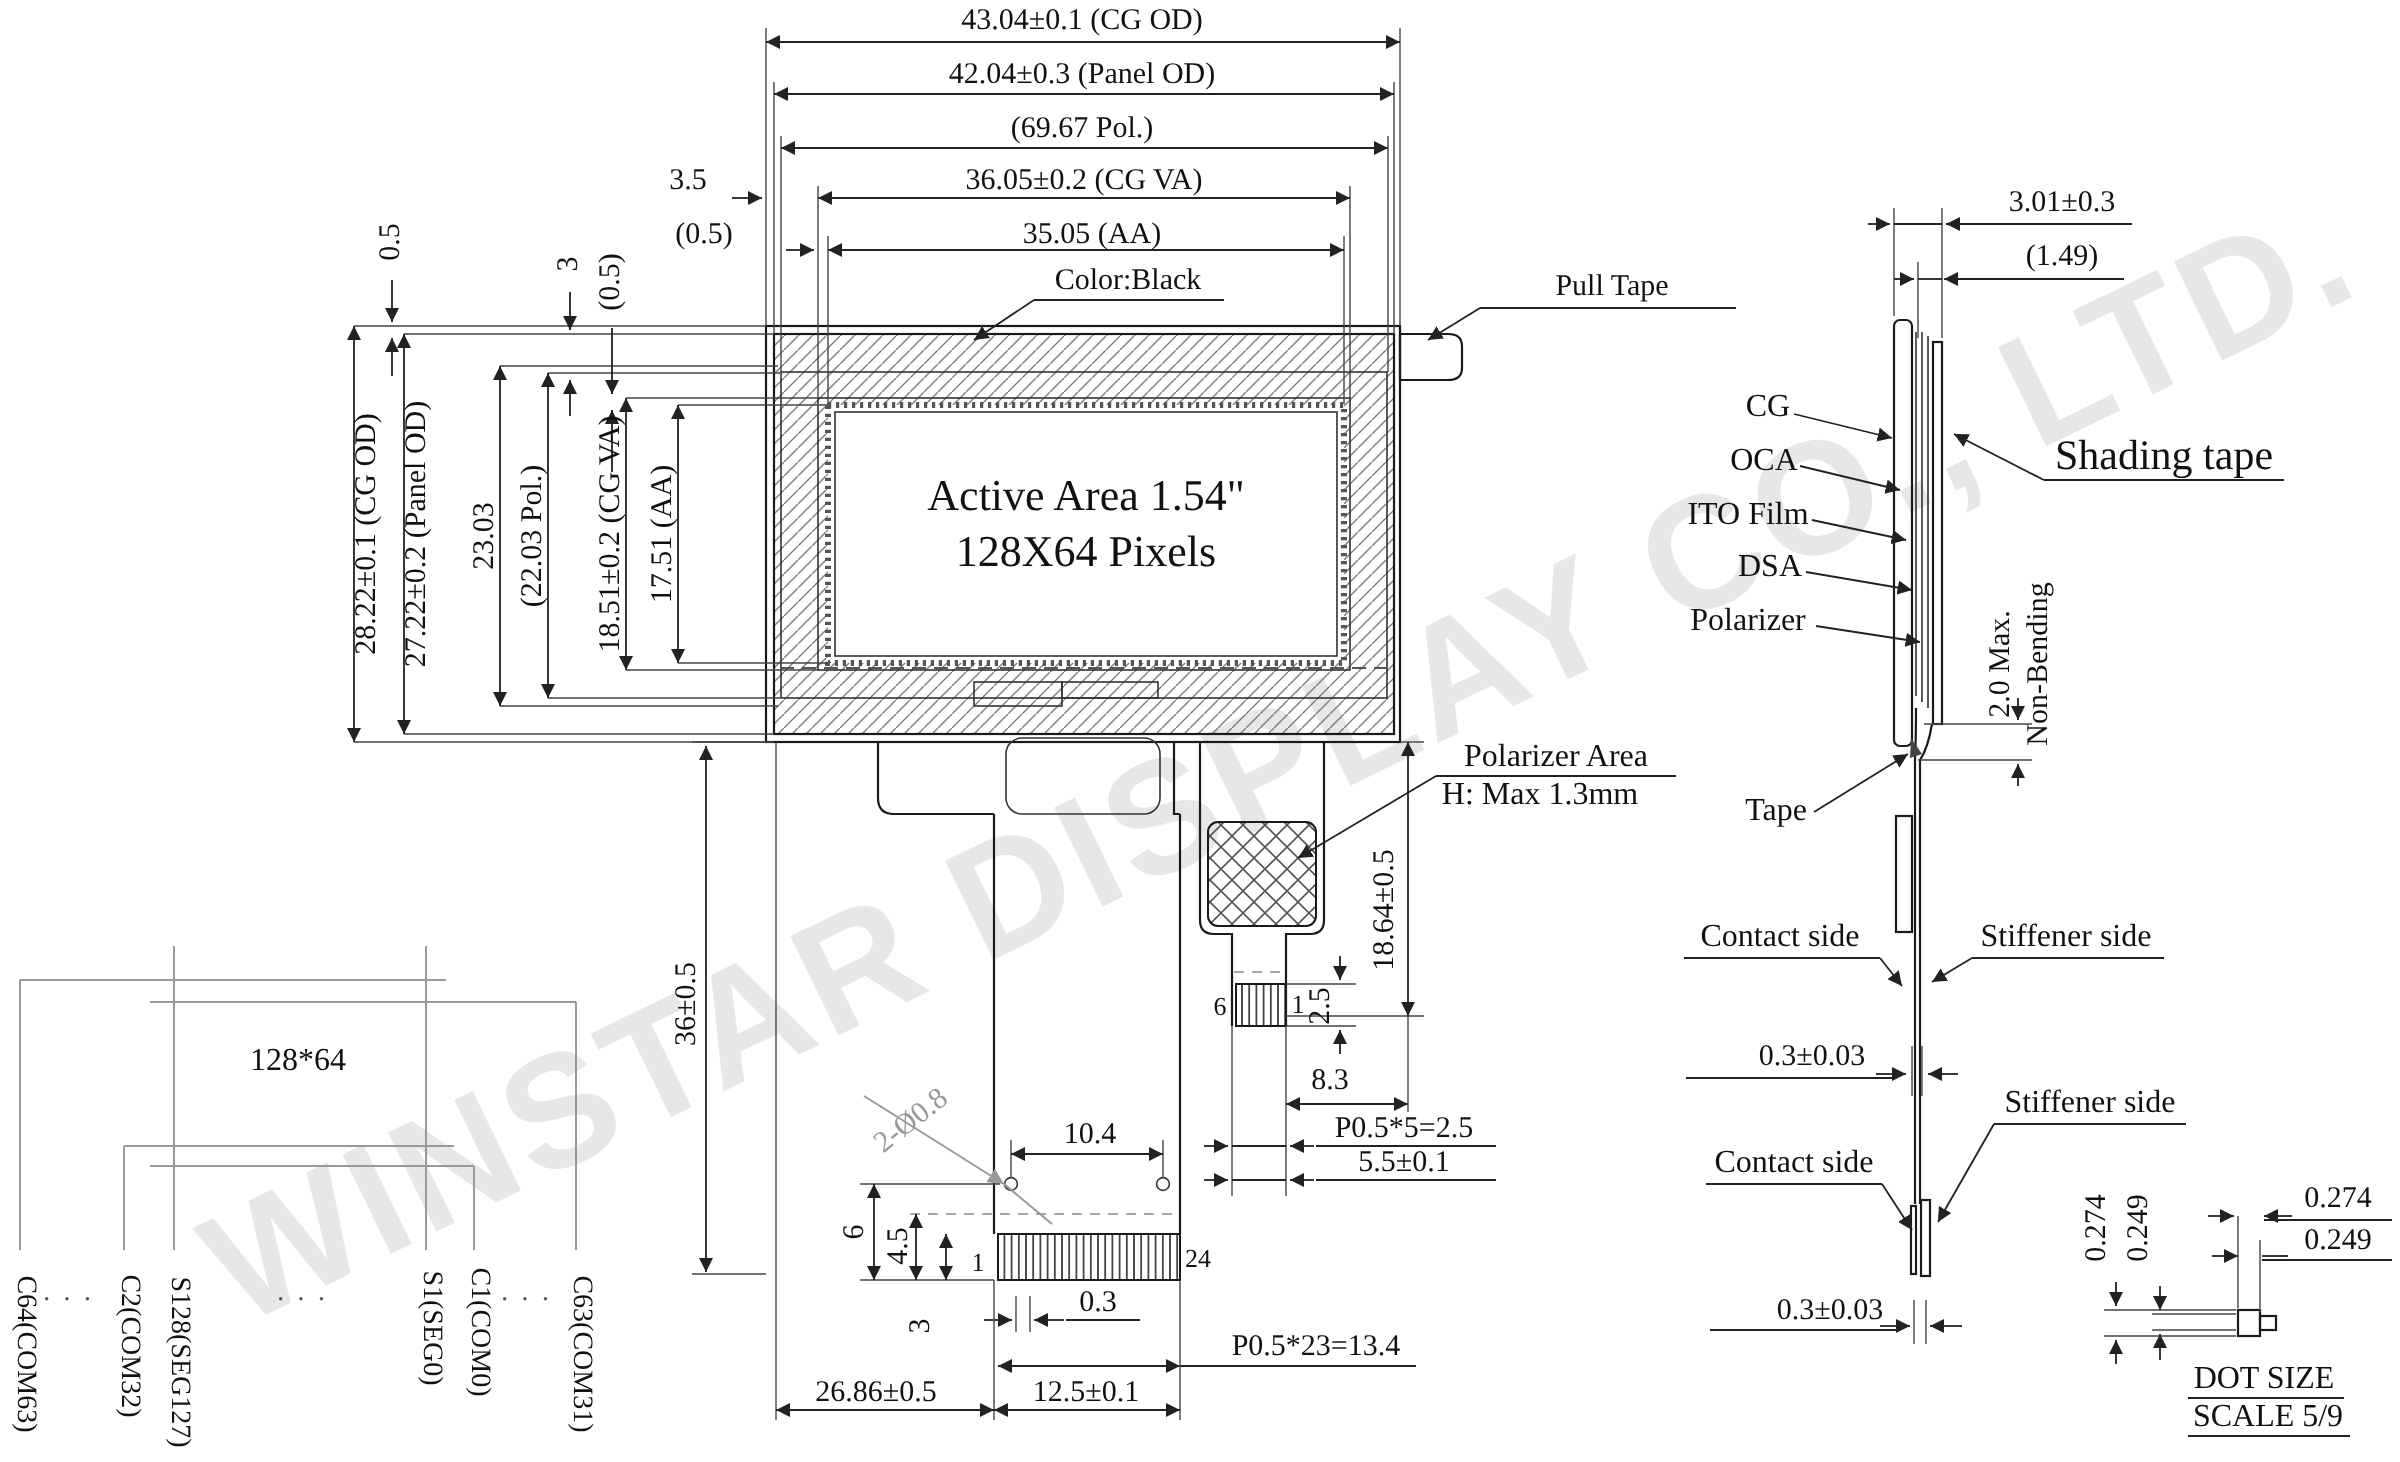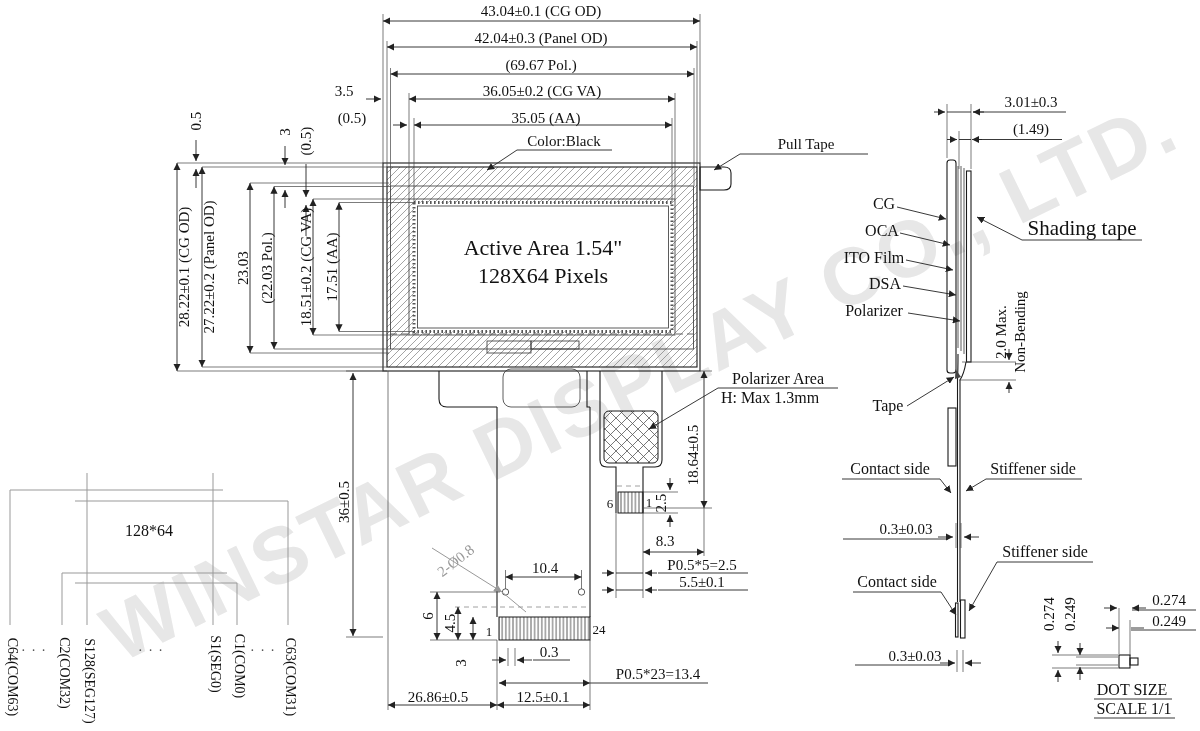--- a/index.html
+++ b/index.html
@@ -367,14 +367,14 @@
   <div class="lbl" style="left:906px;top:529px">0.3±0.03</div>
   <div class="lbl md" style="left:1045px;top:552px">Stiffener side</div>
   <div class="lbl md" style="left:897px;top:582px">Contact side</div>
   <div class="lbl" style="left:915px;top:656px">0.3±0.03</div>
 
   <div class="lbl rV" style="left:1049px;top:614px">0.274</div>
   <div class="lbl rV" style="left:1070px;top:614px">0.249</div>
   <div class="lbl" style="left:1169px;top:600px">0.274</div>
   <div class="lbl" style="left:1169px;top:621px">0.249</div>
   <div class="lbl md" style="left:1132px;top:690px">DOT SIZE</div>
-  <div class="lbl md" style="left:1134px;top:709px">SCALE 1/1</div>
+  <div class="lbl md" style="left:1134px;top:709px">SCALE 5/9</div>
 </div>
 
 </body></html>

